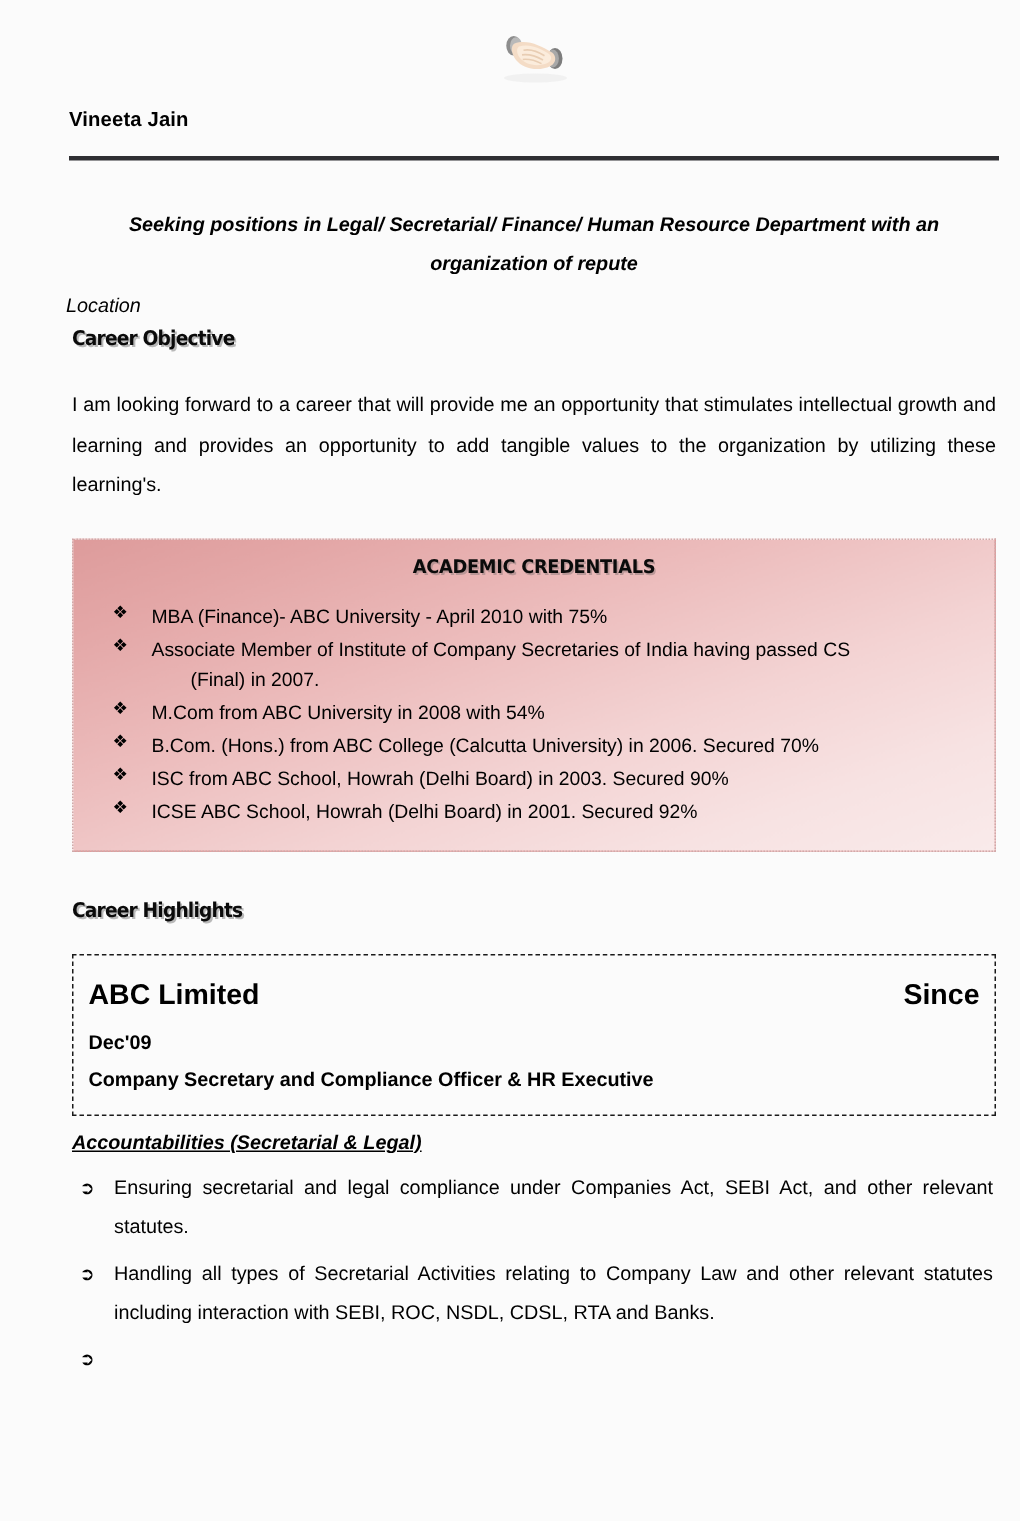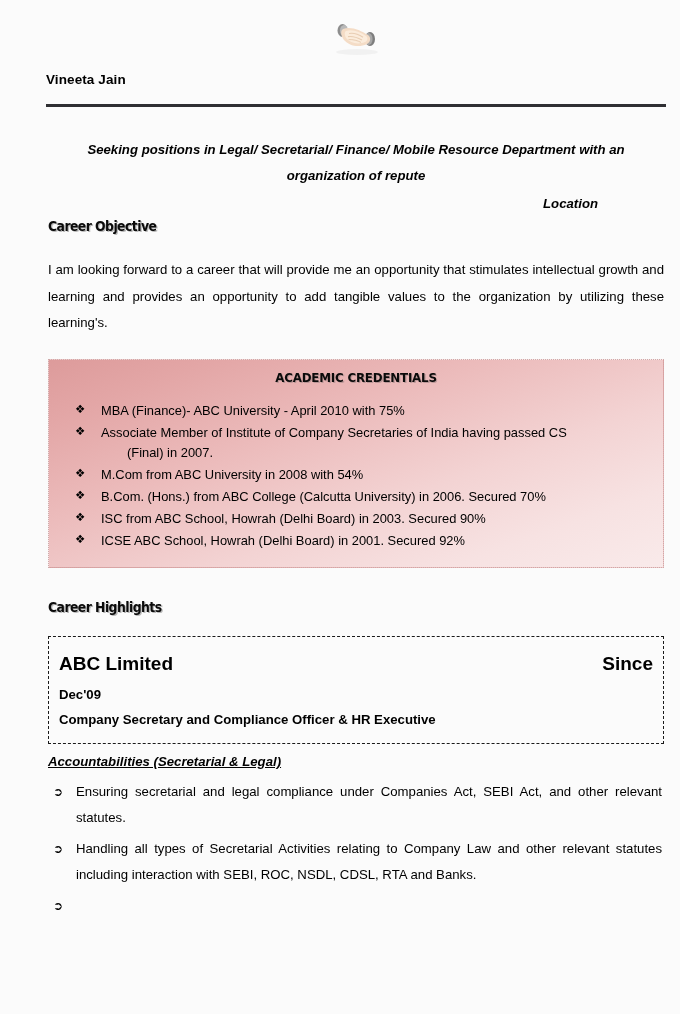--- a/index.html
+++ b/index.html
@@ -64,23 +64,23 @@
   .seek {
     font-size: 13.2px;
     font-weight: bold;
     font-style: italic;
     text-align: center;
     line-height: 1.95;
     margin: 30px 30px 0 30px;
   }
   .seek-loc {
     font-size: 13.2px;
-    font-weight: bold;
+    font-weight: normal;
     font-style: italic;
-    text-align: right;
+    text-align: left;
     margin: 8px 70px 0 0;
   }
   .seek-loc2 {
     font-size: 13.2px;
     font-weight: bold;
     font-style: italic;
     text-align: center;
     margin: 8px 50px 0 0;
   }
 
@@ -230,21 +230,21 @@
       </svg>
     </span>
   </div>
 
   <div class="name-line">Vineeta Jain</div>
 
 
   <div class="rule"></div>
 
   <div class="seek">
-    <span>Seeking positions in Legal/ Secretarial/ Finance/ Mobile Resource Department with an</span>
+    <span>Seeking positions in Legal/ Secretarial/ Finance/ Human Resource Department with an</span>
     <span>organization of repute</span>
   </div>
   <div class="seek-loc">Location</div>
 
   <div class="objective-head">
     <span class="sec-head">Career Objective</span>
   </div>
 
   <div class="body-para">I am looking forward  to a career that will provide me an opportunity that  stimulates intellectual growth and learning and provides an opportunity to add tangible values to the organization by utilizing these learning's.</div>
 

